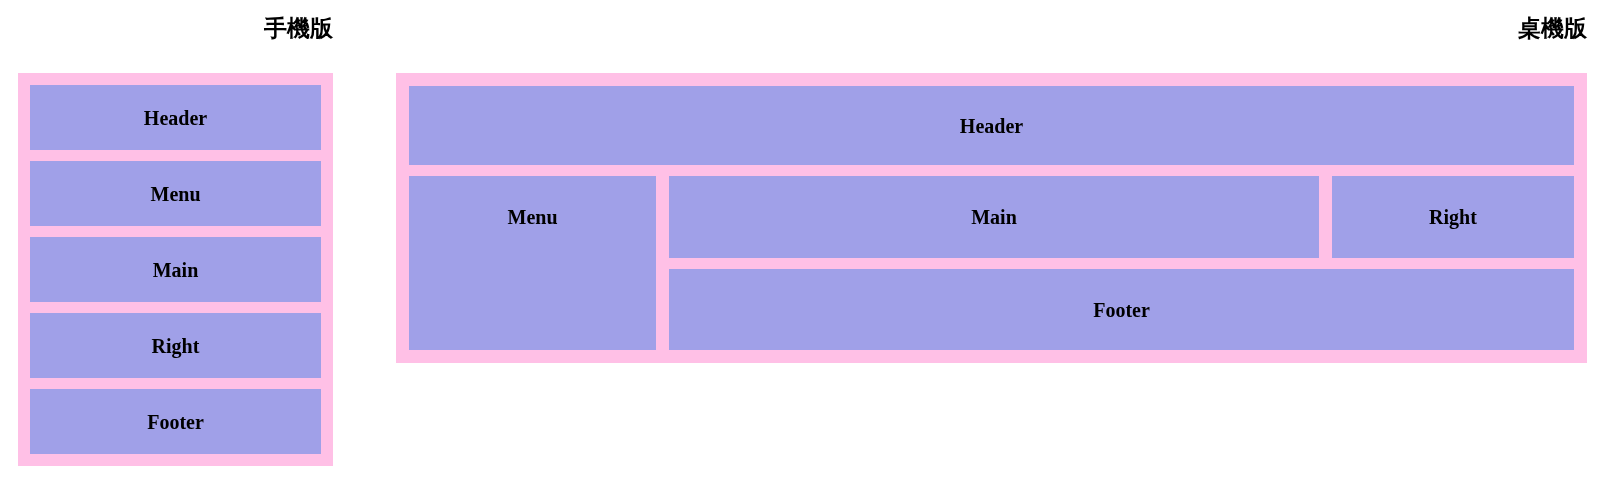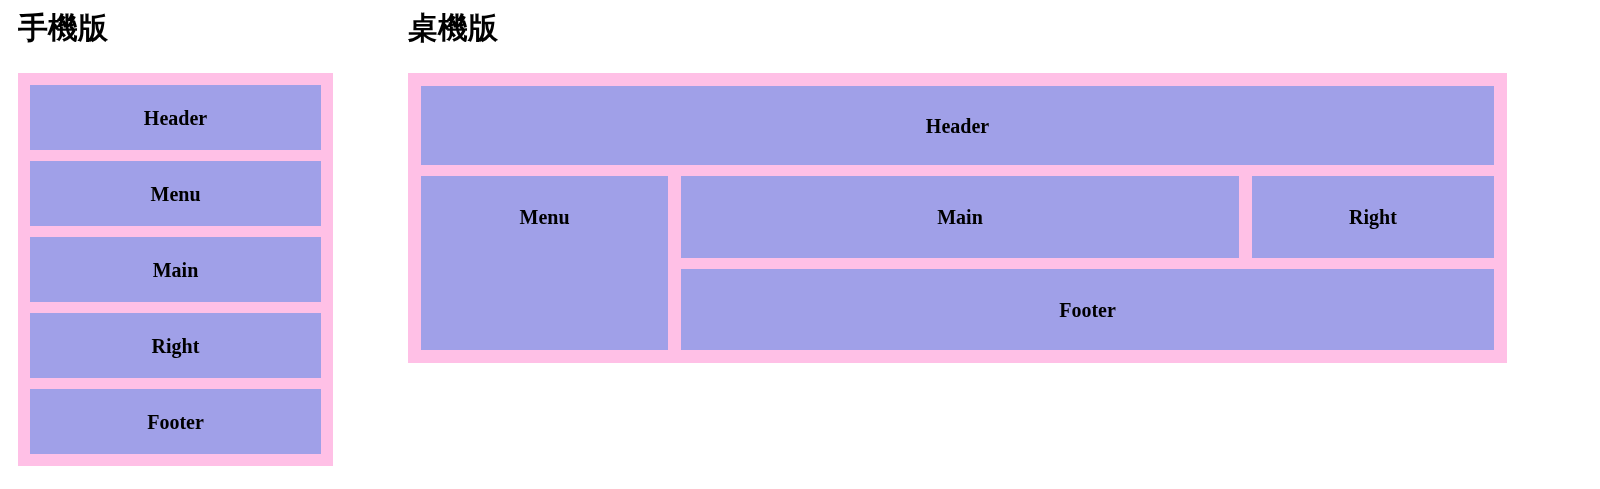--- a/index.html
+++ b/index.html
@@ -12,26 +12,26 @@
   *{margin:0;padding:0;box-sizing:border-box;}
   html,body{background:var(--page-bg);}
   body{
     position:relative;
     width:1600px;height:489px;
     overflow:hidden;
     font-family:"Liberation Sans",sans-serif;
   }
   .panel{position:absolute;top:6px;}
   .panel-mobile{left:18px;width:315px;}
-  .panel-desktop{left:408px;width:1099px;}
+  .panel-desktop{left:396px;width:1191px;}
   .panel-title{
-    font-size:30px;
+    font-size:23px;
     font-weight:bold;
     line-height:44px;
-    text-align:left;
+    text-align:right;
     color:var(--title-text);
     margin-bottom:23px;
     font-family:"Liberation Sans",sans-serif;
   }
   .frame{
     background:var(--panel-pink);
     font-weight:bold;
   }
   .frame-mobile{
     padding:12px;

